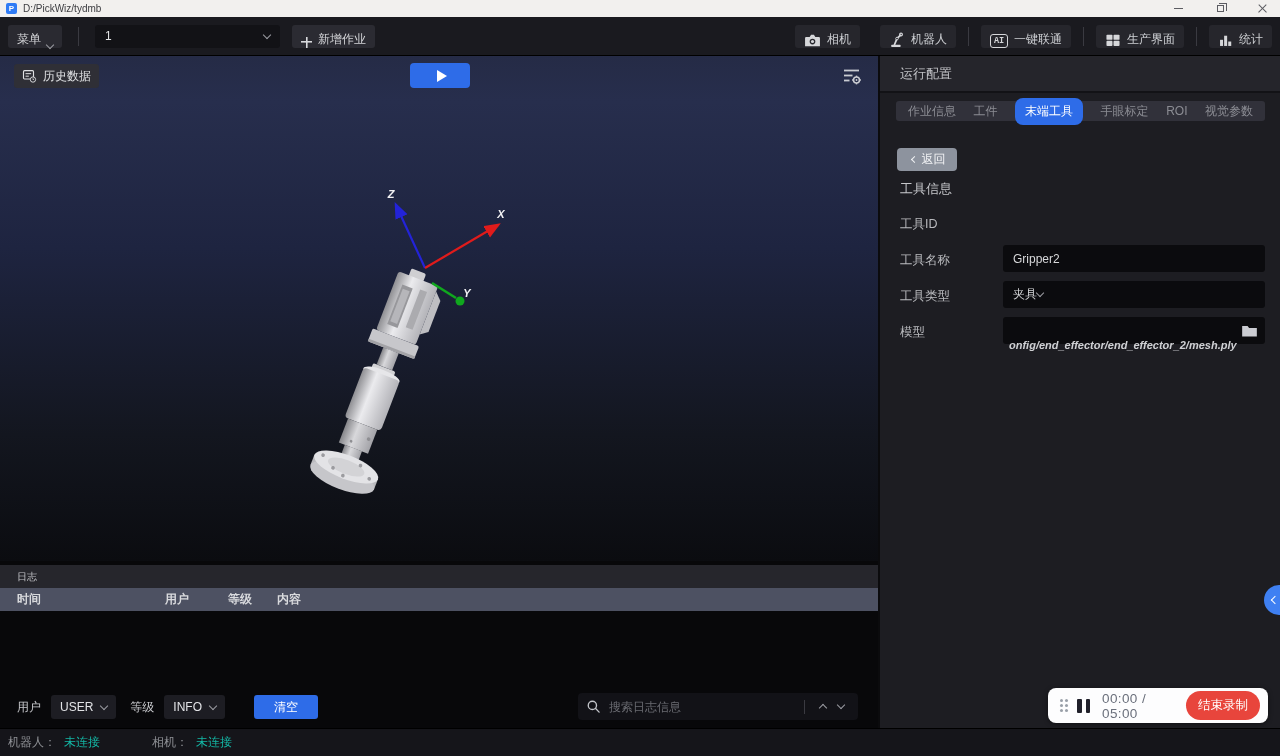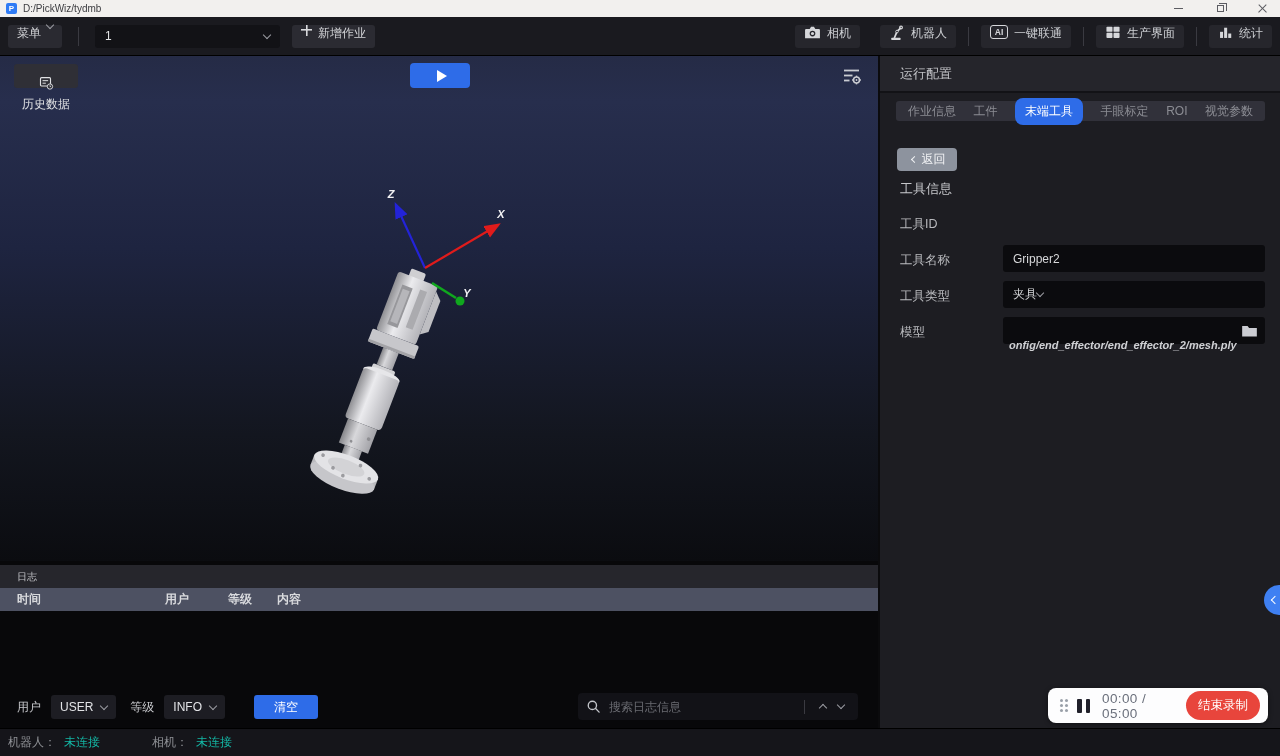--- a/index.html
+++ b/index.html
@@ -18,21 +18,21 @@
   .min-bar { width:9px; height:1.4px; background:#5c5c62; }
   .restore-sq { width:7px; height:7px; border:1.1px solid #5c5c62; position:relative; background:#f2f0ee; }
   .restore-sq:before { content:""; position:absolute; left:1.6px; top:-3.4px; width:7px; height:7px; border:1.1px solid #5c5c62; border-left:none; border-bottom:none; }
   .x1,.x2 { position:absolute; width:11px; height:1.3px; background:#5c5c62; }
   .x1 { transform:rotate(45deg);} .x2 { transform:rotate(-45deg);}
 
   
   .toolbar { position:absolute; left:0; top:17px; width:1280px; height:39px; background:#1a1a1f;
              border-bottom:1px solid #000; display:flex; align-items:center; }
   .tbtn { height:23px; background:#2a2a31; border-radius:3px; color:#d4d5d8; font-size:12px;
-          display:flex; align-items:flex-start; gap:6px; padding:0 9px; cursor:pointer; }
+          display:flex; align-items:flex-end; gap:6px; padding:0 9px; cursor:pointer;font-family:Liberation Mono, monospace; }
   .menu-btn { margin-left:8px; }
   .tb-sep { width:1px; height:19px; background:#3a3a41; }
   .sep-a { margin:0 16px; }
   .job-select { width:185px; height:23px; background:#121216; border-radius:3px; color:#e3e4e6;
                 font-size:12px; display:flex; align-items:center; justify-content:space-between; padding:0 10px; }
   .new-job { margin-left:12px; background:#2b2b32; }
   .tb-right { position:absolute; right:8px; top:0; height:39px; display:flex; align-items:center; }
   .tb-right .tbtn { background:#26262c; color:#ced0d4; }
   .gap20 { width:20px; }
   .sep-b { margin:0 12px; }
@@ -45,21 +45,21 @@
   .chev.left { transform:rotate(135deg); margin-top:0; margin-left:3px; }
   .plus { width:11px; height:11px;
           background:linear-gradient(#d8d9dc,#d8d9dc) center/11px 1.6px no-repeat,
                      linear-gradient(#d8d9dc,#d8d9dc) center/1.6px 11px no-repeat; }
 
   
   .viewport { position:absolute; left:0; top:56px; width:878px; height:505px;
               background:linear-gradient(180deg,#252b46 0%,#272e4d 9%,#1e2440 38%,#13161f 75%,#0b0c10 100%); }
   .scene { position:absolute; left:0; top:0; }
   .history-btn { position:absolute; left:14px; top:8px; height:23px; background:#2f2f36; border-radius:3px;
-                 color:#dfe0e3; font-size:12px; display:flex; align-items:center; gap:6px; padding:12px 8px;flex-direction:column; }
+                 color:#dfe0e3; font-size:12px; display:flex; align-items:center; gap:6px; padding:12px 8px; }
   .play-btn { position:absolute; left:410px; top:7px; width:60px; height:25px; background:#2e6ce8;
               border-radius:4px; display:flex; align-items:center; justify-content:center; cursor:pointer; }
   .play-tri { width:0; height:0; border-left:10px solid #fff; border-top:6px solid transparent; border-bottom:6px solid transparent; margin-left:3px; }
   .filter-btn { position:absolute; right:16px; top:10px; color:#c9cbd1; }
 
   
   .log-panel { position:absolute; left:0; top:561px; width:878px; height:167px; background:#08080a; }
   .log-title-row { position:absolute; left:0; top:4px; width:878px; height:23px; background:#26262c;
                    color:#c4c5c9; font-size:10px; display:flex; align-items:center; padding-left:17px; }
   .log-header { position:absolute; left:0; top:27px; width:878px; height:23px; background:#4d5162;

